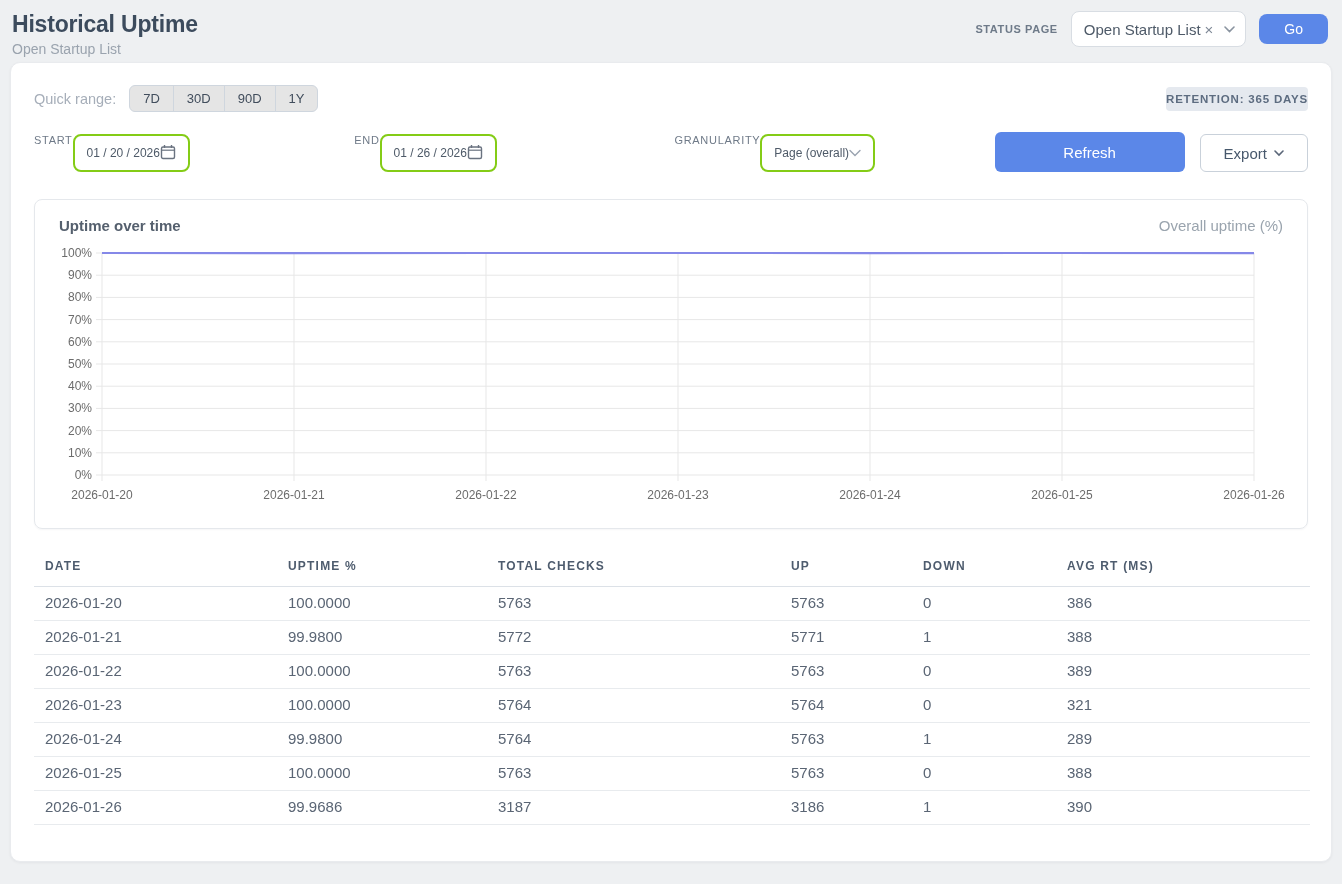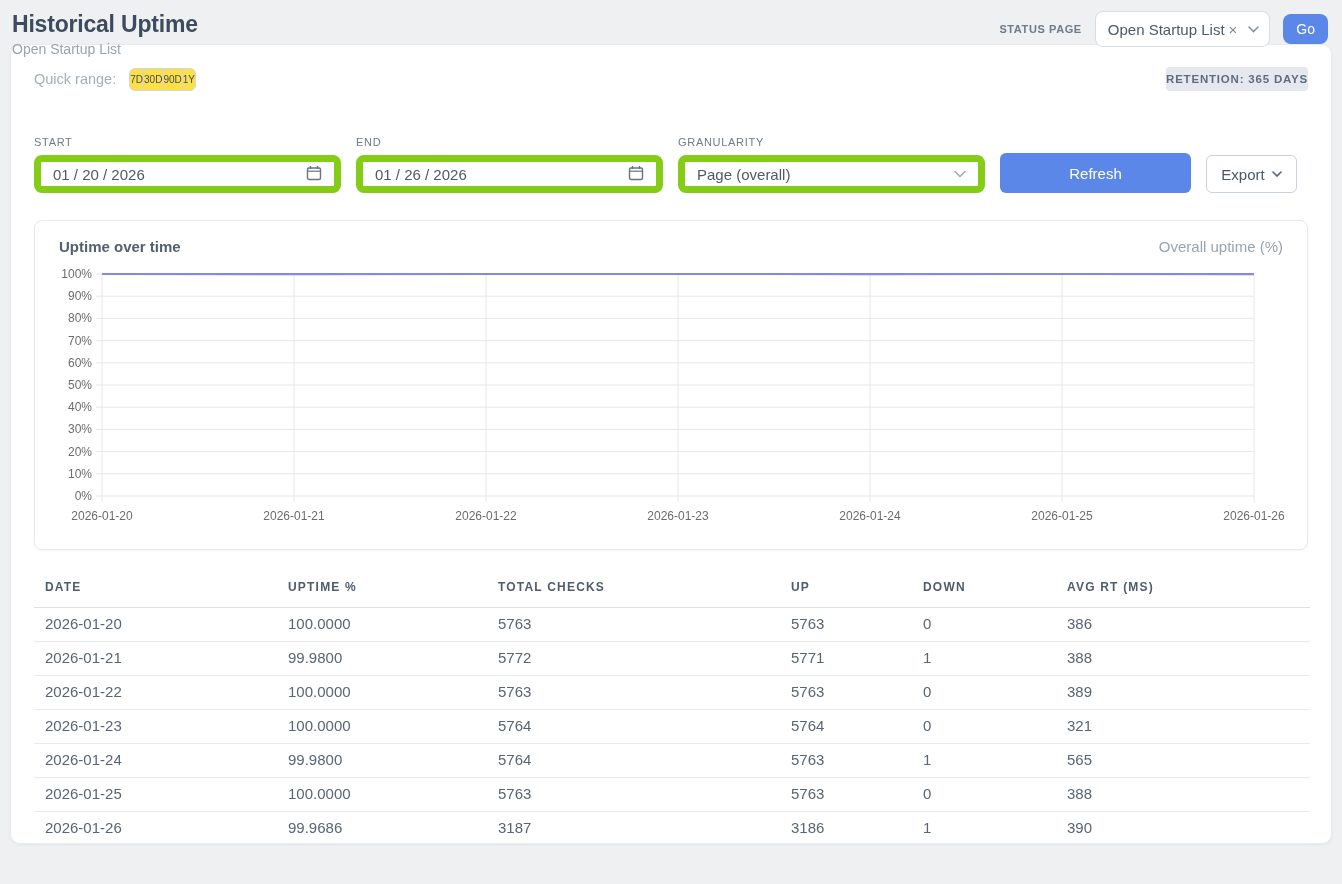--- a/index.html
+++ b/index.html
@@ -6,74 +6,74 @@
   html, body {
     margin: 0; padding: 0;
     width: 1342px; height: 884px;
     background: #eef0f2;
     font-family: "Liberation Sans", sans-serif;
     overflow: hidden;
   }
   
   .page-header {
     display: flex; justify-content: space-between; align-items: flex-start;
-    padding: 11px 14px 0 12px; height: 44px;
+    padding: 11px 14px 0 12px; height: 62px;
   }
   .title-block h1 {
     margin: 0; font-size: 23px; font-weight: bold; color: #3c4b5d; letter-spacing: -0.2px;
   }
   .title-block .subtitle { margin-top: 3px; font-size: 14px; color: #9aa3ae; }
   .header-right { display: flex; align-items: center; gap: 13px; }
   .status-label { font-size: 11px; color: #6e7a89; letter-spacing: 0.6px; font-weight: bold; }
   .status-select {
     height: 36px; min-width: 160px; background: #fff;
     border: 1px solid #d8dde3; border-radius: 8px;
     display: flex; align-items: center; padding: 0 10px 0 12px; gap: 3px;
     font-size: 15px; color: #4e5a68; cursor: pointer;
   }
   .clear-x { color: #7e8896; font-size: 15px; line-height: 1; margin-left: 1px; }
   .chev svg { display: block; }
   .go-btn {
     background: #5b87e8; color: #fff; border: none; border-radius: 8px;
-    height: 30px; padding: 0 13px; font-size: 14px; cursor: pointer;
+    height: 30px; padding: 0 25px; font-size: 14px; cursor: pointer;
   }
   
   .main-panel {
     margin: 0 10px; background: #fff; border: 1px solid #e9ebee; border-radius: 10px;
     box-shadow: 0 1px 3px rgba(16,24,40,.05);
     padding: 22px 23px; height: 800px;
   }
   .row1 { display: flex; align-items: center; margin-bottom: 20px; }
   .quick-label { color: #a6aeb9; font-size: 14.5px; margin-right: 13px; }
   .seg-group { display: flex; }
   .seg-btn {
-    background: #fde047; border: 1px solid #cfd6de; color: #414d5c;
-    font-size: 10px; padding: 5px 0; margin-left: -1px; cursor: pointer;
+    background: #e5e5e5; border: 1px solid #cfd6de; color: #414d5c;
+    font-size: 13px; padding: 5px 13px; margin-left: -1px; cursor: pointer;
   }
   .seg-btn:first-child { border-radius: 6px 0 0 6px; margin-left: 0; }
   .seg-btn:last-child { border-radius: 0 6px 6px 0; }
   .badge {
     margin-left: auto; background: #e5e9ef; color: #5d6c80;
     font-size: 11.5px; font-weight: bold; letter-spacing: 0.8px;
     padding: 6px 0; border-radius: 4px;
   }
   .row2 { display: flex; align-items: flex-end; gap: 15px; margin-bottom: 27px; }
-  .field { display: flex; flex-direction: column; width: 307px; margin-top: 25px; }
+  .field { display: flex; width: 307px; }
   .field-label { font-size: 11px; color: #6f7a88; letter-spacing: 0.7px; margin-bottom: 7px; }
   .input-box {
-    height: 38px; background: #fff; border: 7px solid #84cc16; border-radius: 8px;
+    height: 38px; background: #fff; border: 2px solid #84cc16; border-radius: 8px;
     display: flex; align-items: center; justify-content: space-between;
-    padding: 0 12px; font-size: 15px; color: #4e5a68; cursor: pointer;
+    padding: 0 12px; font-size: 12px; color: #4e5a68; cursor: pointer;
   }
   .refresh-btn {
     width: 191px; height: 40px; background: #5b87e8; color: #fff;
     border: none; border-radius: 6px; font-size: 15px; cursor: pointer;
   }
   .export-btn {
-    width: 91px; height: 38px; background: #fff; border: 1px solid #c9d1da;
+    width: 109px; height: 38px; background: #fff; border: 1px solid #c9d1da;
     border-radius: 6px; color: #47586c; font-size: 15px;
     display: flex; align-items: center; justify-content: center; gap: 7px; cursor: pointer;
   }
   
   .chart-card {
     border: 1px solid #e5e8ec; border-radius: 8px;
     box-shadow: 0 1px 2px rgba(16,24,40,.04);
     padding: 17px 24px 25px; margin-bottom: 24px;
   }
   .chart-head { display: flex; justify-content: space-between; align-items: center; margin-bottom: 9px; }
@@ -278,21 +278,21 @@
           <td>5764</td>
           <td>0</td>
           <td>321</td>
         </tr>
         <tr>
           <td>2026-01-24</td>
           <td>99.9800</td>
           <td>5764</td>
           <td>5763</td>
           <td>1</td>
-          <td>565</td>
+          <td>289</td>
         </tr>
         <tr>
           <td>2026-01-25</td>
           <td>100.0000</td>
           <td>5763</td>
           <td>5763</td>
           <td>0</td>
           <td>388</td>
         </tr>
         <tr>

